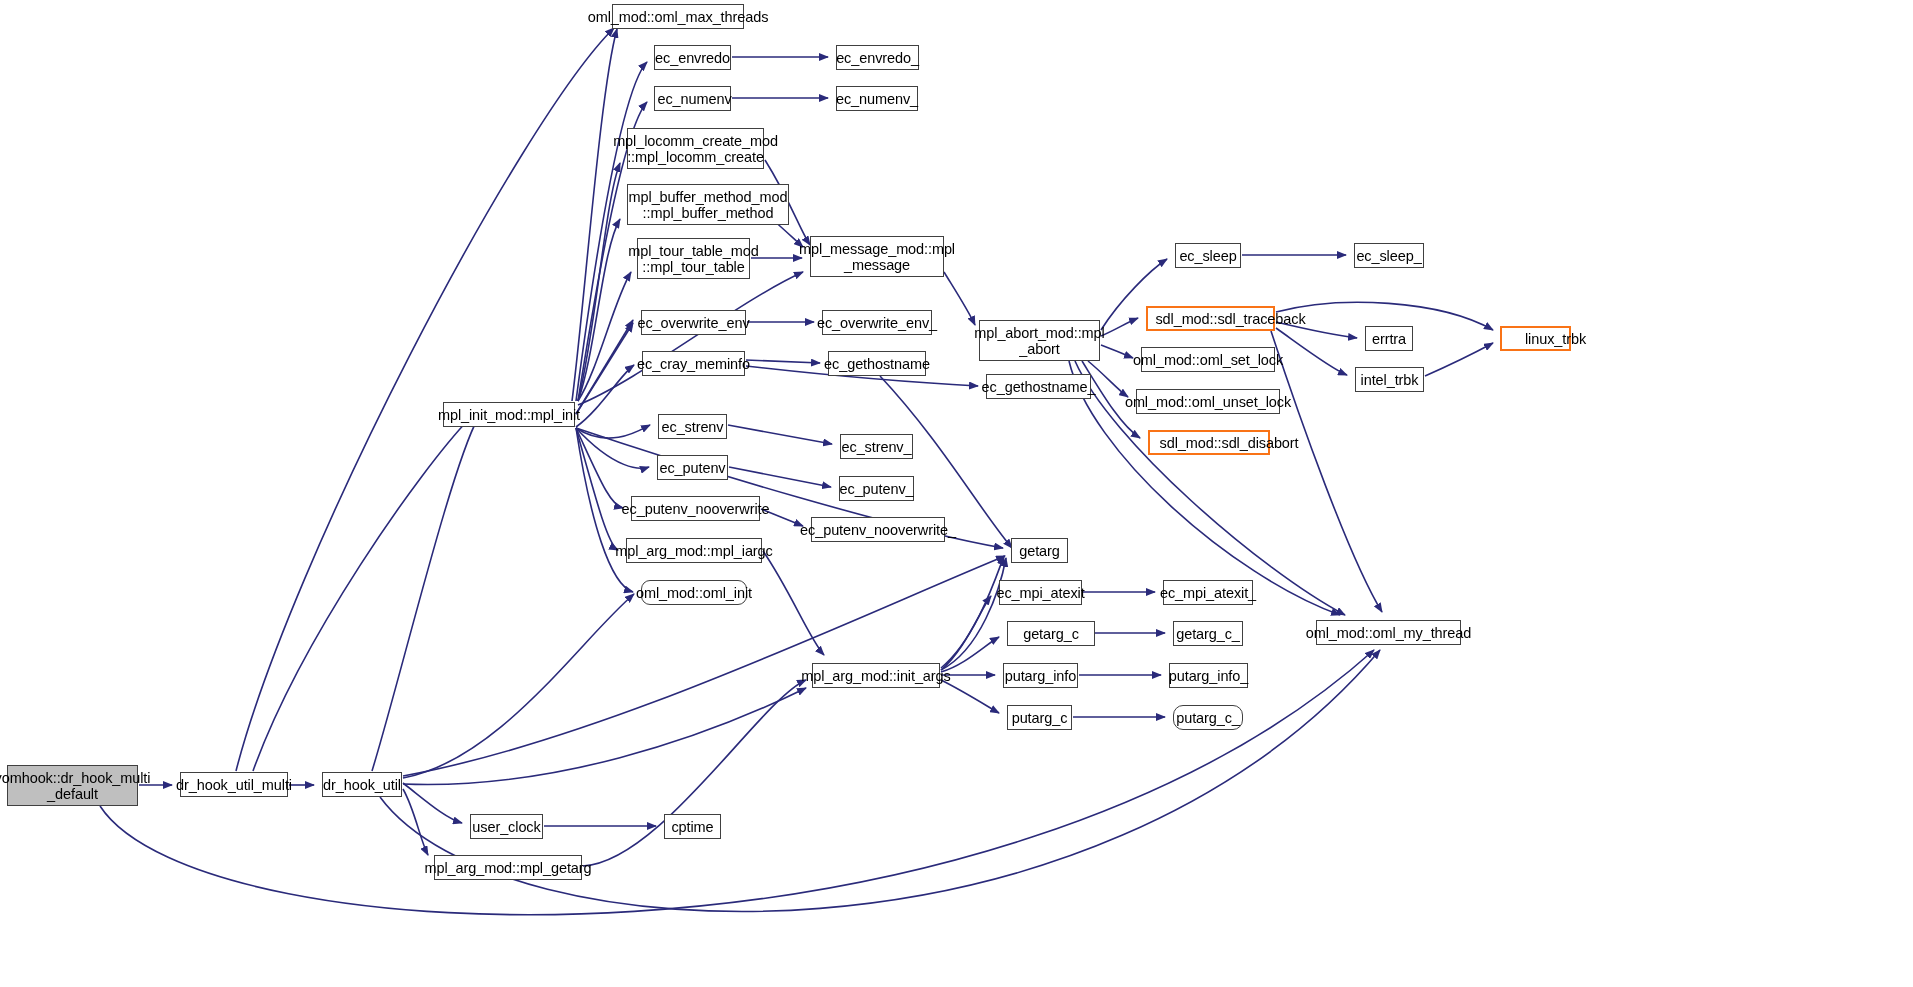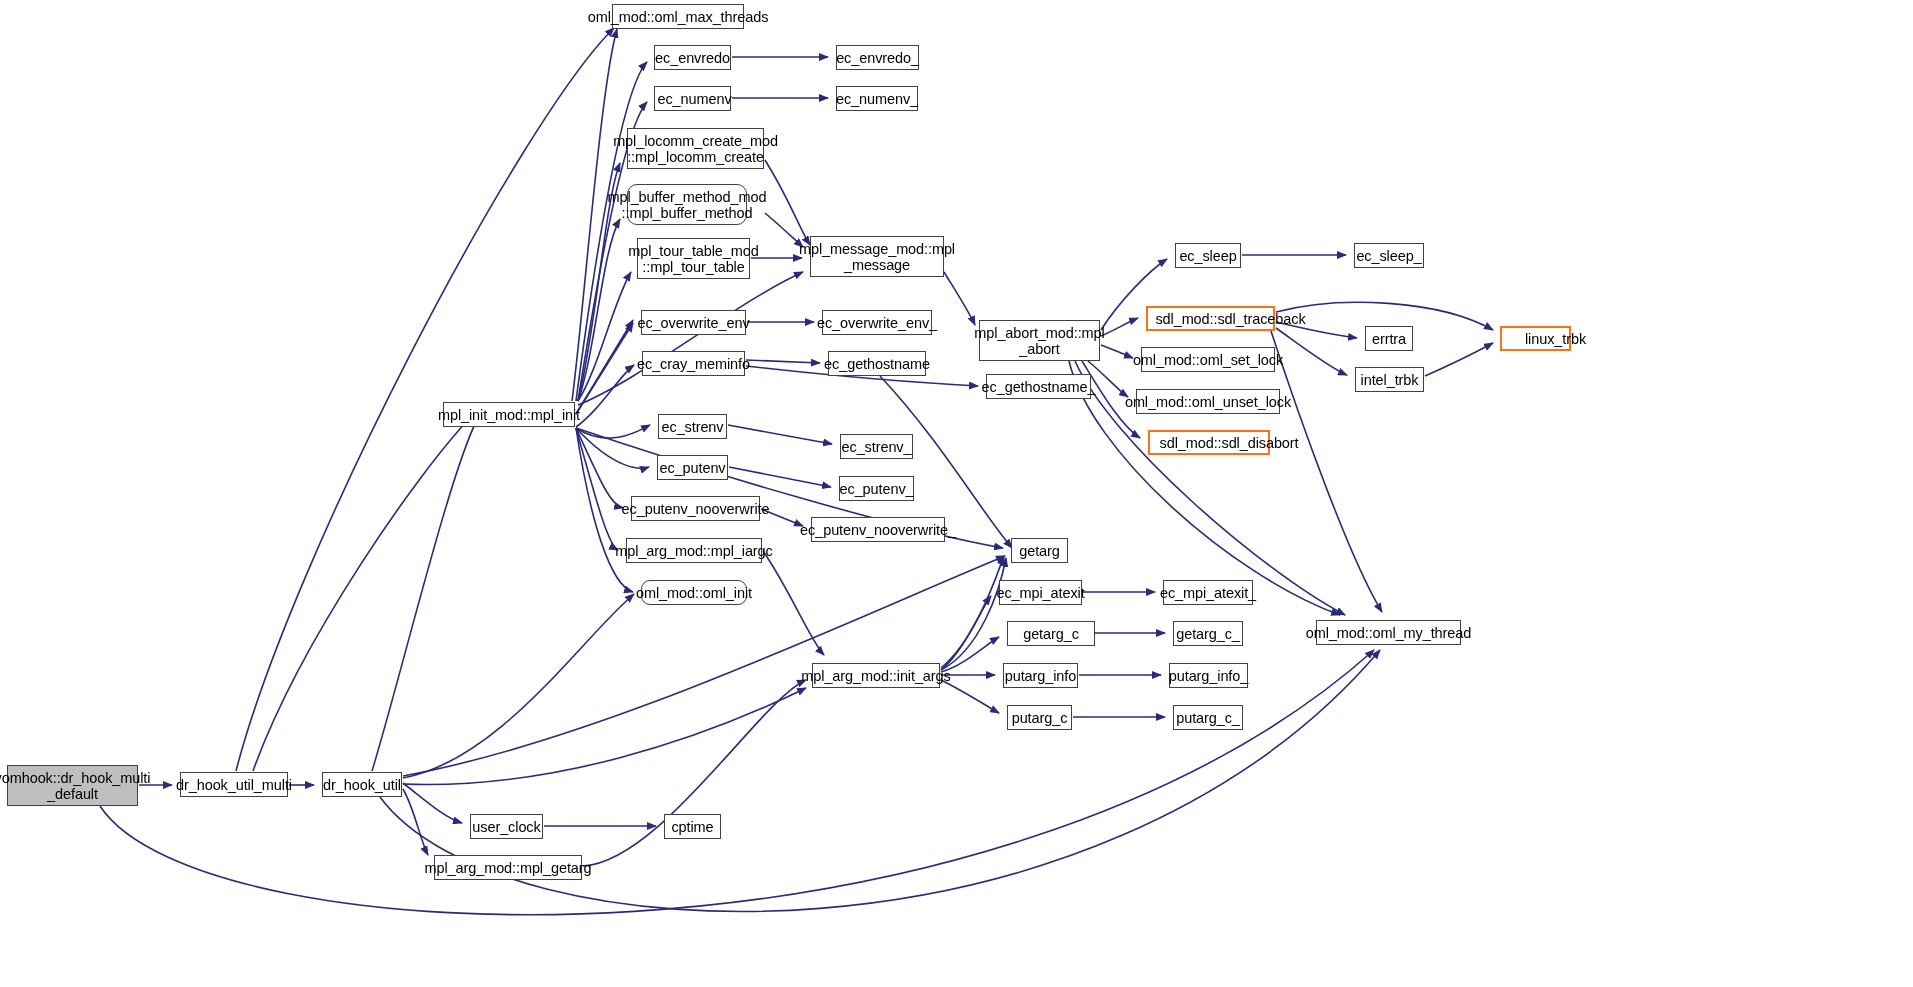--- a/index.html
+++ b/index.html
@@ -115,21 +115,21 @@
       <div class="node" style="left: 664px; top: 814px; width: 57px; height: 25px;"><span>cptime</span></div>
       <div class="node" style="left: 434px; top: 855px; width: 148px; height: 25px;"><span>mpl_arg_mod::mpl_getarg</span></div>
       <div class="node" style="left: 443px; top: 402px; width: 132px; height: 25px;"><span>mpl_init_mod::mpl_init</span></div>
       <div class="node" style="left: 612px; top: 4px; width: 132px; height: 25px;"><span>oml_mod::oml_max_threads</span></div>
       <div class="node" style="left: 654px; top: 45px; width: 77px; height: 25px;"><span>ec_envredo</span></div>
       <div class="node" style="left: 836px; top: 45px; width: 83px; height: 25px;"><span>ec_envredo_</span></div>
       <div class="node" style="left: 654px; top: 86px; width: 77px; height: 25px; padding-left: 8px;"><span>ec_numenv</span></div>
       <div class="node" style="left: 836px; top: 86px; width: 82px; height: 25px;"><span>ec_numenv_</span></div>
       <div class="node" style="left: 627px; top: 128px; width: 137px; height: 41px;"><span>mpl_locomm_create_mod
 ::mpl_locomm_create</span></div>
-      <div class="node" style="left: 627px; top: 184px; width: 120px; height: 41px; border-radius: 10px;"><span>mpl_buffer_method_mod
+      <div class="node" style="left: 627px; top: 184px; width: 162px; height: 41px;"><span>mpl_buffer_method_mod
 ::mpl_buffer_method</span></div>
       <div class="node" style="left: 637px; top: 238px; width: 113px; height: 41px;"><span>mpl_tour_table_mod
 ::mpl_tour_table</span></div>
       <div class="node" style="left: 810px; top: 236px; width: 134px; height: 41px;"><span>mpl_message_mod::mpl
 _message</span></div>
       <div class="node" style="left: 641px; top: 310px; width: 105px; height: 25px;"><span>ec_overwrite_env</span></div>
       <div class="node" style="left: 822px; top: 310px; width: 110px; height: 25px;"><span>ec_overwrite_env_</span></div>
       <div class="node" style="left: 642px; top: 351px; width: 103px; height: 25px;"><span>ec_cray_meminfo</span></div>
       <div class="node" style="left: 828px; top: 351px; width: 98px; height: 25px;"><span>ec_gethostname</span></div>
       <div class="node" style="left: 986px; top: 374px; width: 105px; height: 25px;"><span>ec_gethostname_</span></div>
@@ -154,16 +154,16 @@
       <div class="node red" style="left: 1500px; top: 326px; width: 71px; height: 25px;"><span>linux_trbk</span></div>
       <div class="node" style="left: 1011px; top: 538px; width: 57px; height: 25px;"><span>getarg</span></div>
       <div class="node" style="left: 999px; top: 580px; width: 83px; height: 25px;"><span>ec_mpi_atexit</span></div>
       <div class="node" style="left: 1163px; top: 580px; width: 90px; height: 25px;"><span>ec_mpi_atexit_</span></div>
       <div class="node" style="left: 1007px; top: 621px; width: 88px; height: 25px;"><span>getarg_c</span></div>
       <div class="node" style="left: 1173px; top: 621px; width: 70px; height: 25px;"><span>getarg_c_</span></div>
       <div class="node" style="left: 812px; top: 663px; width: 128px; height: 25px;"><span>mpl_arg_mod::init_args</span></div>
       <div class="node" style="left: 1003px; top: 663px; width: 75px; height: 25px;"><span>putarg_info</span></div>
       <div class="node" style="left: 1169px; top: 663px; width: 79px; height: 25px;"><span>putarg_info_</span></div>
       <div class="node" style="left: 1007px; top: 705px; width: 65px; height: 25px;"><span>putarg_c</span></div>
-      <div class="node" style="left: 1173px; top: 705px; width: 70px; height: 25px;"><span>putarg_c_</span></div>
+      <div class="node" style="left: 1173px; top: 705px; width: 70px; height: 25px; border-radius: 10px;"><span>putarg_c_</span></div>
       <div class="node" style="left: 1316px; top: 620px; width: 145px; height: 25px;"><span>oml_mod::oml_my_thread</span></div>
     </div>
 </div>
 
 </body></html>

